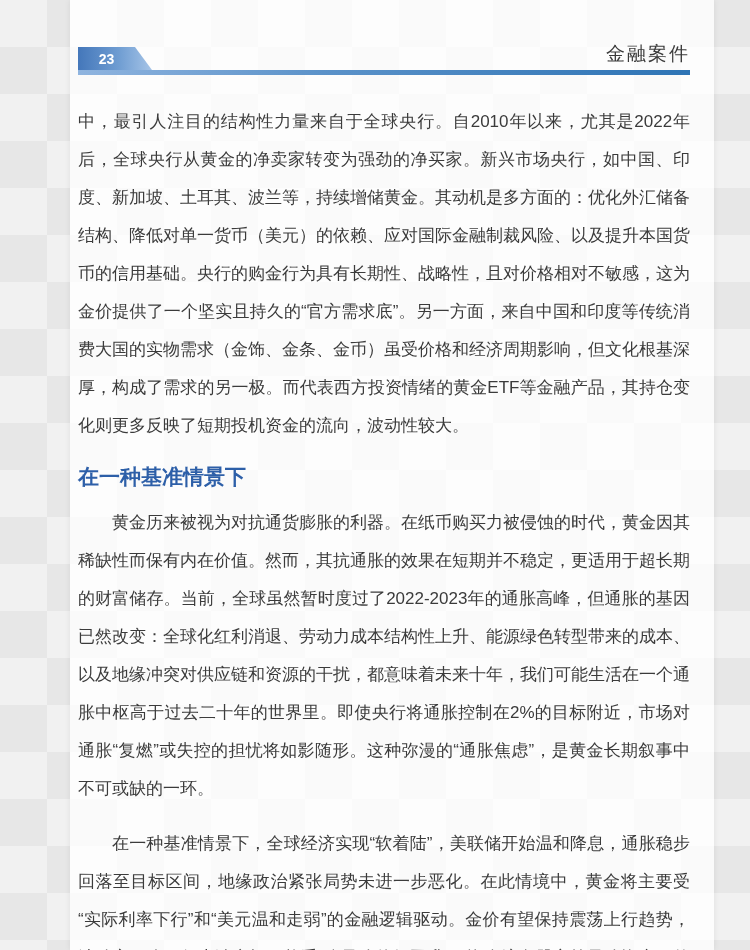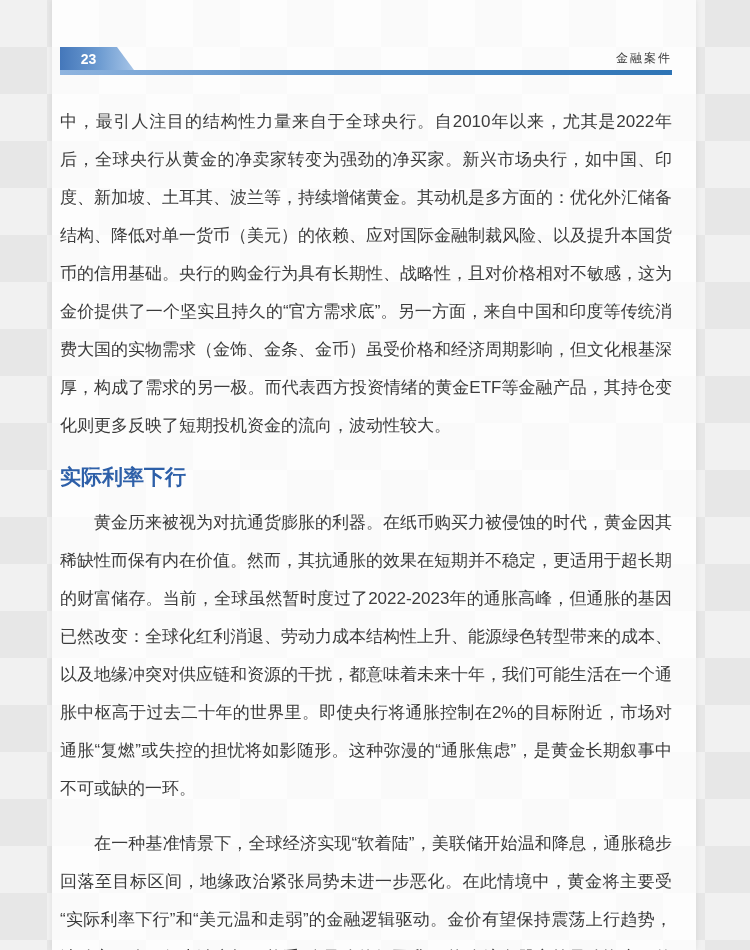--- a/index.html
+++ b/index.html
@@ -6,21 +6,21 @@
   body{
     width:750px;height:950px;overflow:hidden;
     font-family:"Liberation Sans","DejaVu Sans",sans-serif;
     
     background-color:#ebebeb;
     background-image:conic-gradient(#e7e7e7 25%, #f1f1f1 0 50%, #e7e7e7 0 75%, #f1f1f1 0);
     background-size:94px 94px;
     position:relative;
   }
   .paper{
-    position:absolute;left:52px;top:0;width:644px;height:950px;
+    position:absolute;left:70px;top:0;width:644px;height:950px;
     background-color:#fdfdfd;
     background-image:conic-gradient(rgba(0,0,0,0.013) 25%, rgba(255,255,255,0) 0 50%, rgba(0,0,0,0.013) 0 75%, rgba(255,255,255,0) 0);
     background-size:94px 94px;
     box-shadow:0 0 6px rgba(0,0,0,0.08);
   }
   .page-header{
     position:relative;
     height:68px;
     padding:0 24px 0 8px;
     display:flex;
@@ -32,21 +32,21 @@
     margin-bottom:-2px;
     clip-path:polygon(0 0, 57px 0, 100% 100%, 0 100%);
     background:linear-gradient(90deg,#4477ba 0%, #6f9dd2 55%, #a6c4e7 100%);
     display:flex;align-items:center;justify-content:flex-start;
   }
   .page-badge span{
     display:block;width:57px;text-align:center;
     color:#ffffff;font-size:14px;font-weight:700;
   }
   .running-header{
-    font-size:12px;color:#3a3a3a;letter-spacing:2px;
+    font-size:19px;color:#3a3a3a;letter-spacing:2px;
     padding-bottom:1px;
   }
   .header-rule{
     height:5px;
     margin:2px 24px 0 8px;
     background:linear-gradient(90deg,#8fb4df 0%, #5b92c9 40%, #2e74b5 100%);
   }
   .page-body{
     padding:28px 24px 0 8px;
   }
@@ -74,21 +74,21 @@
     <div class="page-badge">
       <span>23</span>
     </div>
     <div class="running-header">金融案件</div>
   </header>
   <div class="header-rule"></div>
 
   <main class="page-body">
     <p class="continuation">中，最引人注目的结构性力量来自于全球央行。自2010年以来，尤其是2022年后，全球央行从黄金的净卖家转变为强劲的净买家。新兴市场央行，如中国、印度、新加坡、土耳其、波兰等，持续增储黄金。其动机是多方面的：优化外汇储备结构、降低对单一货币（美元）的依赖、应对国际金融制裁风险、以及提升本国货币的信用基础。央行的购金行为具有长期性、战略性，且对价格相对不敏感，这为金价提供了一个坚实且持久的“官方需求底”。另一方面，来自中国和印度等传统消费大国的实物需求（金饰、金条、金币）虽受价格和经济周期影响，但文化根基深厚，构成了需求的另一极。而代表西方投资情绪的黄金ETF等金融产品，其持仓变化则更多反映了短期投机资金的流向，波动性较大。</p>
 
-    <h2 class="section-heading">实际利率下行</h2>
+    <h2 class="section-heading">在一种基准情景下</h2>
 
     <p>黄金历来被视为对抗通货膨胀的利器。在纸币购买力被侵蚀的时代，黄金因其稀缺性而保有内在价值。然而，其抗通胀的效果在短期并不稳定，更适用于超长期的财富储存。当前，全球虽然暂时度过了2022-2023年的通胀高峰，但通胀的基因已然改变：全球化红利消退、劳动力成本结构性上升、能源绿色转型带来的成本、以及地缘冲突对供应链和资源的干扰，都意味着未来十年，我们可能生活在一个通胀中枢高于过去二十年的世界里。即使央行将通胀控制在2%的目标附近，市场对通胀“复燃”或失控的担忧将如影随形。这种弥漫的“通胀焦虑”，是黄金长期叙事中不可或缺的一环。</p>
 
 
     <p>在一种基准情景下，全球经济实现“软着陆”，美联储开始温和降息，通胀稳步回落至目标区间，地缘政治紧张局势未进一步恶化。在此情境中，黄金将主要受“实际利率下行”和“美元温和走弱”的金融逻辑驱动。金价有望保持震荡上行趋势，波动率下降，但上涨空间可能受到“风险偏好回升”（资金流向股市等风险资产）的制约。价格可能在一个更高的区间内寻找新的平衡。</p>
 
   </main>
 
 </div>
 

